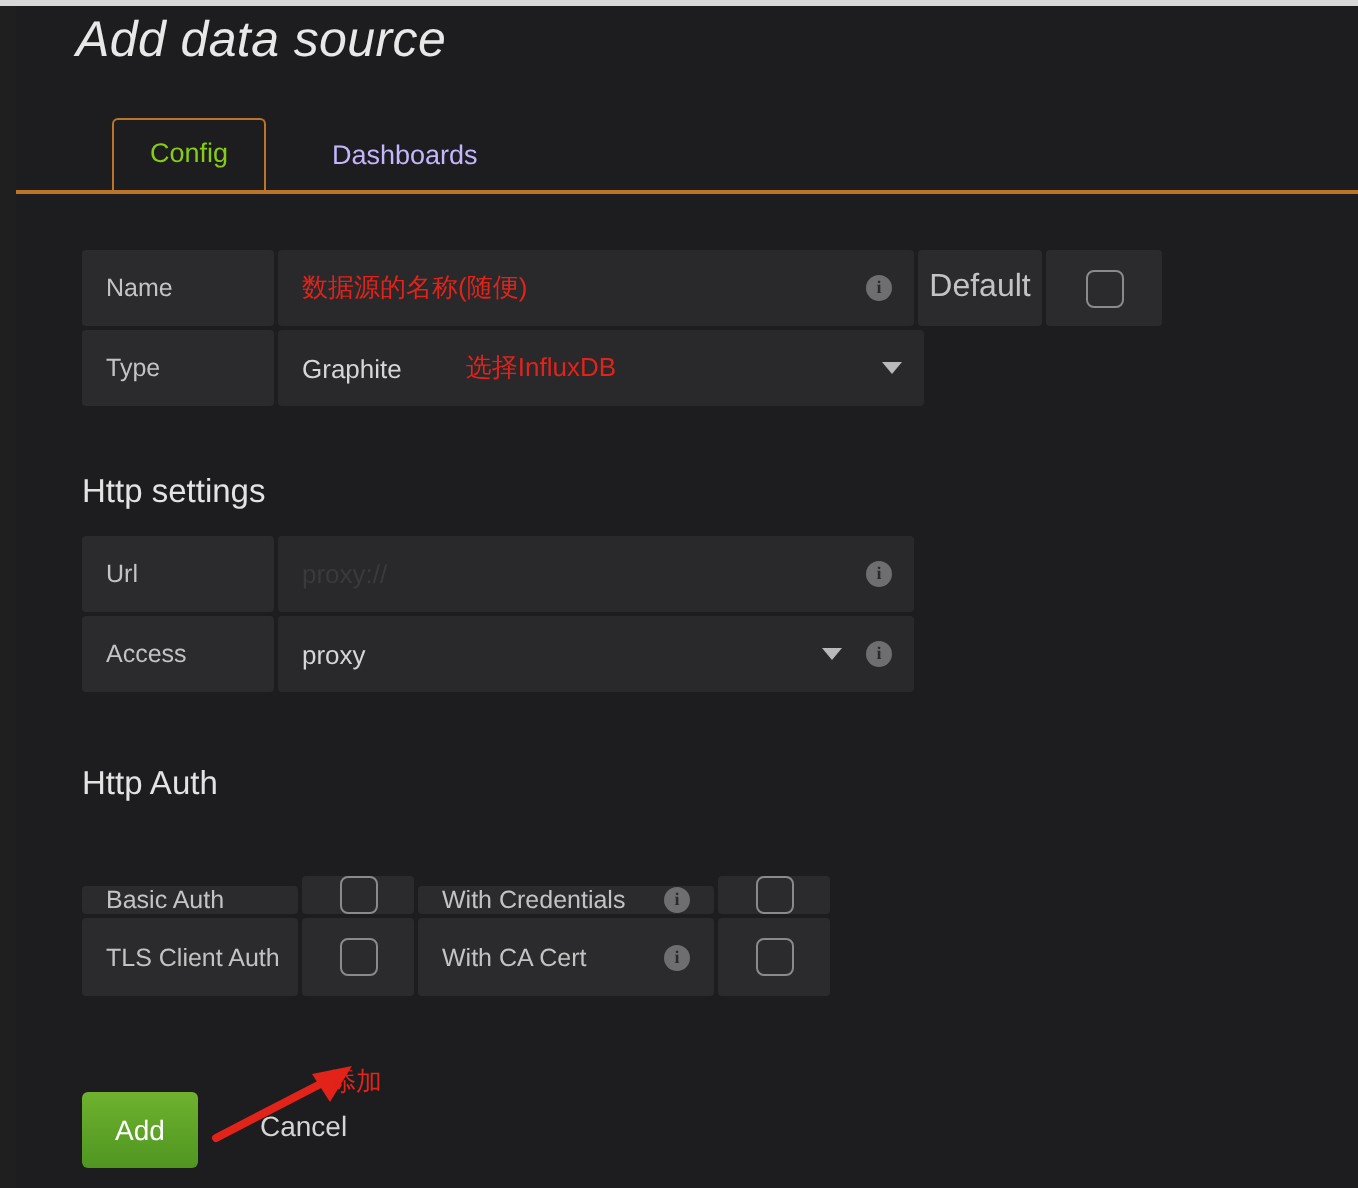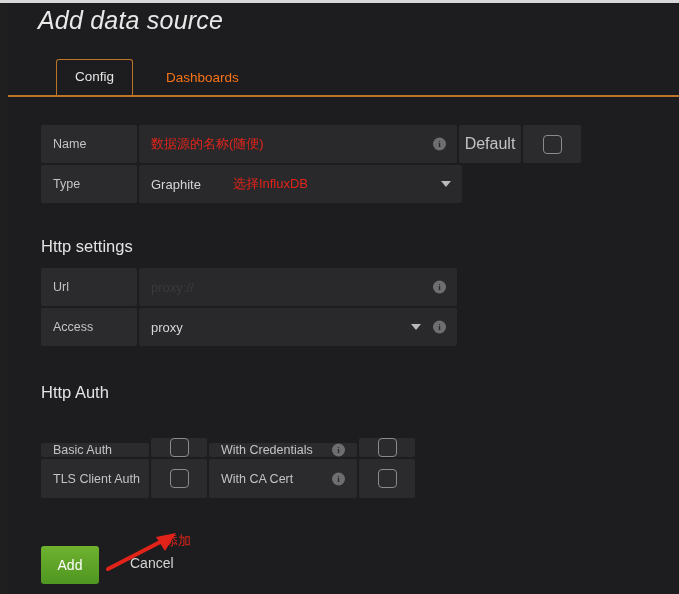--- a/index.html
+++ b/index.html
@@ -76,32 +76,32 @@
     bottom: 2px;
     height: 34px;
     line-height: 34px;
     padding: 0 18px;
     font-size: 13.5px;
     color: #c7c7c7;
     white-space: nowrap;
   }
   .tab.active {
     left: 48px;
-    color: #e5e5e5;
+    color: #84cc16;
     background: #1d1d1f;
     border: 1px solid #bb7428;
     border-bottom: none;
     border-radius: 3px 3px 0 0;
     bottom: 2px;
     height: 36px;
     line-height: 34px;
   }
   .tab.inactive {
     left: 140px;
-    color: #f97316;
+    color: #c4b5fd;
   }
 
   
   .section {
     position: absolute;
   }
   .section-title {
     font-size: 16.5px;
     color: #e3e3e3;
     font-weight: 400;

